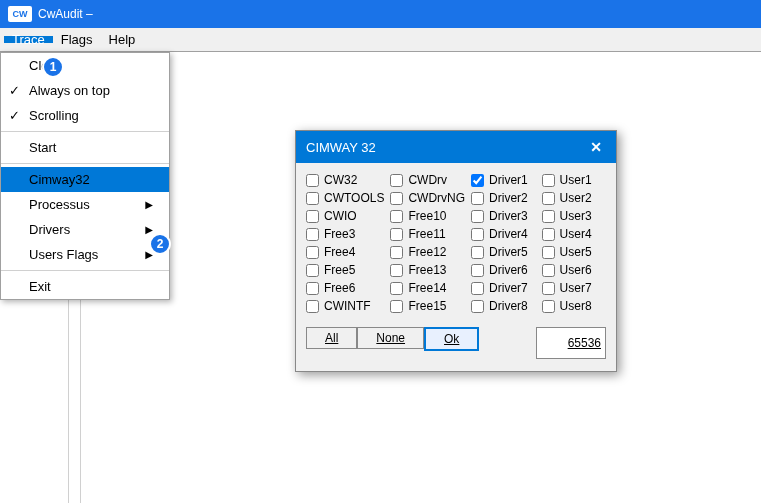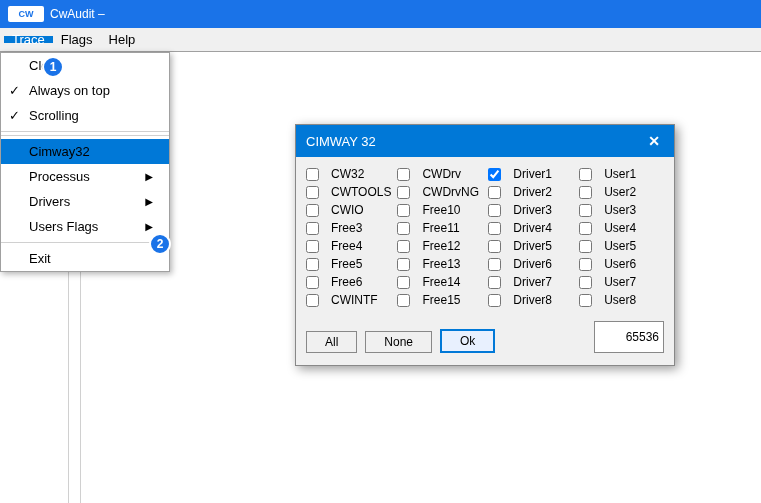--- a/index.html
+++ b/index.html
@@ -17,21 +17,21 @@
     .title-bar {
       background: #1a73e8;
       color: white;
       height: 28px;
       display: flex;
       align-items: center;
       padding: 0 8px;
       gap: 6px;
     }
     .title-bar-icon {
-      width: 36px;
+      width: 24px;
       height: 16px;
       background: #fff;
       border-radius: 2px;
       display: flex; align-items: center; justify-content: center;
       font-size: 9px; color: #1a73e8; font-weight: bold;
     }
     .title-bar-text {
       color: white;
       font-size: 12px;
     }
@@ -139,23 +139,23 @@
       position: absolute;
       top: 0;
       bottom: 0;
       width: 1px;
       background: #d0d0d0;
     }
 
     
     .dialog {
       position: absolute;
-      top: 124px;
+      top: 130px;
       left: 295px;
-      width: 380px;
+      width: 322px;
       background: #f0f0f0;
       border: 1px solid #888;
       box-shadow: 3px 3px 10px rgba(0,0,0,0.4);
     }
     .dialog-title {
       background: #0078d7;
       color: white;
       padding: 6px 10px;
       font-size: 13px;
       display: flex;
@@ -182,36 +182,36 @@
     
     .checkbox-grid {
       display: grid;
       grid-template-columns: repeat(4, 1fr);
       gap: 4px 6px;
       margin-bottom: 10px;
     }
     .cb-item {
       display: flex;
       align-items: center;
-      gap: 12px;
+      gap: 5px;
       font-size: 12px;
       white-space: nowrap;
     }
     .cb-item input[type=checkbox] {
       width: 13px;
       height: 13px;
       margin: 0;
     }
 
     
     .dialog-buttons {
       display: flex;
-      align-items: flex-end;
-      gap: 8px;
+      align-items: flex-start;
       padding: 4px 0 2px 0;
+      text-decoration: underline;
     }
     .dialog-btn {
       padding: 3px 18px;
       background: #f0f0f0;
       border: 1px solid #888;
       cursor: pointer;
       font-size: 12px;
       min-width: 50px;
     }
     .dialog-btn.ok-btn {
@@ -251,20 +251,23 @@
     </div>
     <div class="dropdown-item">
       <span class="check">✓</span>
       <span>Always on top</span>
     </div>
     <div class="dropdown-item">
       <span class="check">✓</span>
       <span>Scrolling</span>
     </div>
     <div class="dropdown-separator"></div>
+    <div class="dropdown-item">
+      <span>Start</span>
+    </div>
     <div class="dropdown-separator"></div>
     <div class="dropdown-item highlighted">
       <span>Cimway32</span>
     </div>
 
     <div class="num-circle" style="position:absolute; top: 180px; left: 148px;">2</div>
     <div class="dropdown-item">
       <span>Processus</span>
       <span class="arrow">▶</span>
     </div>

